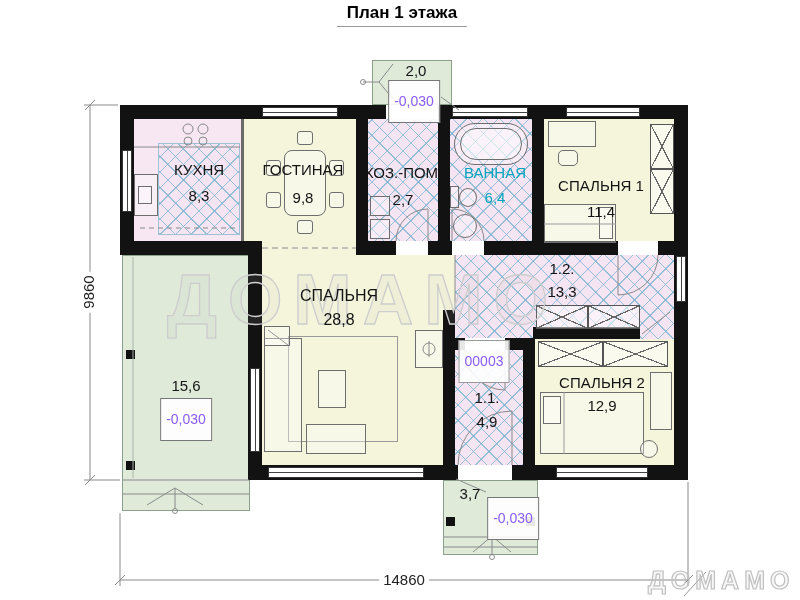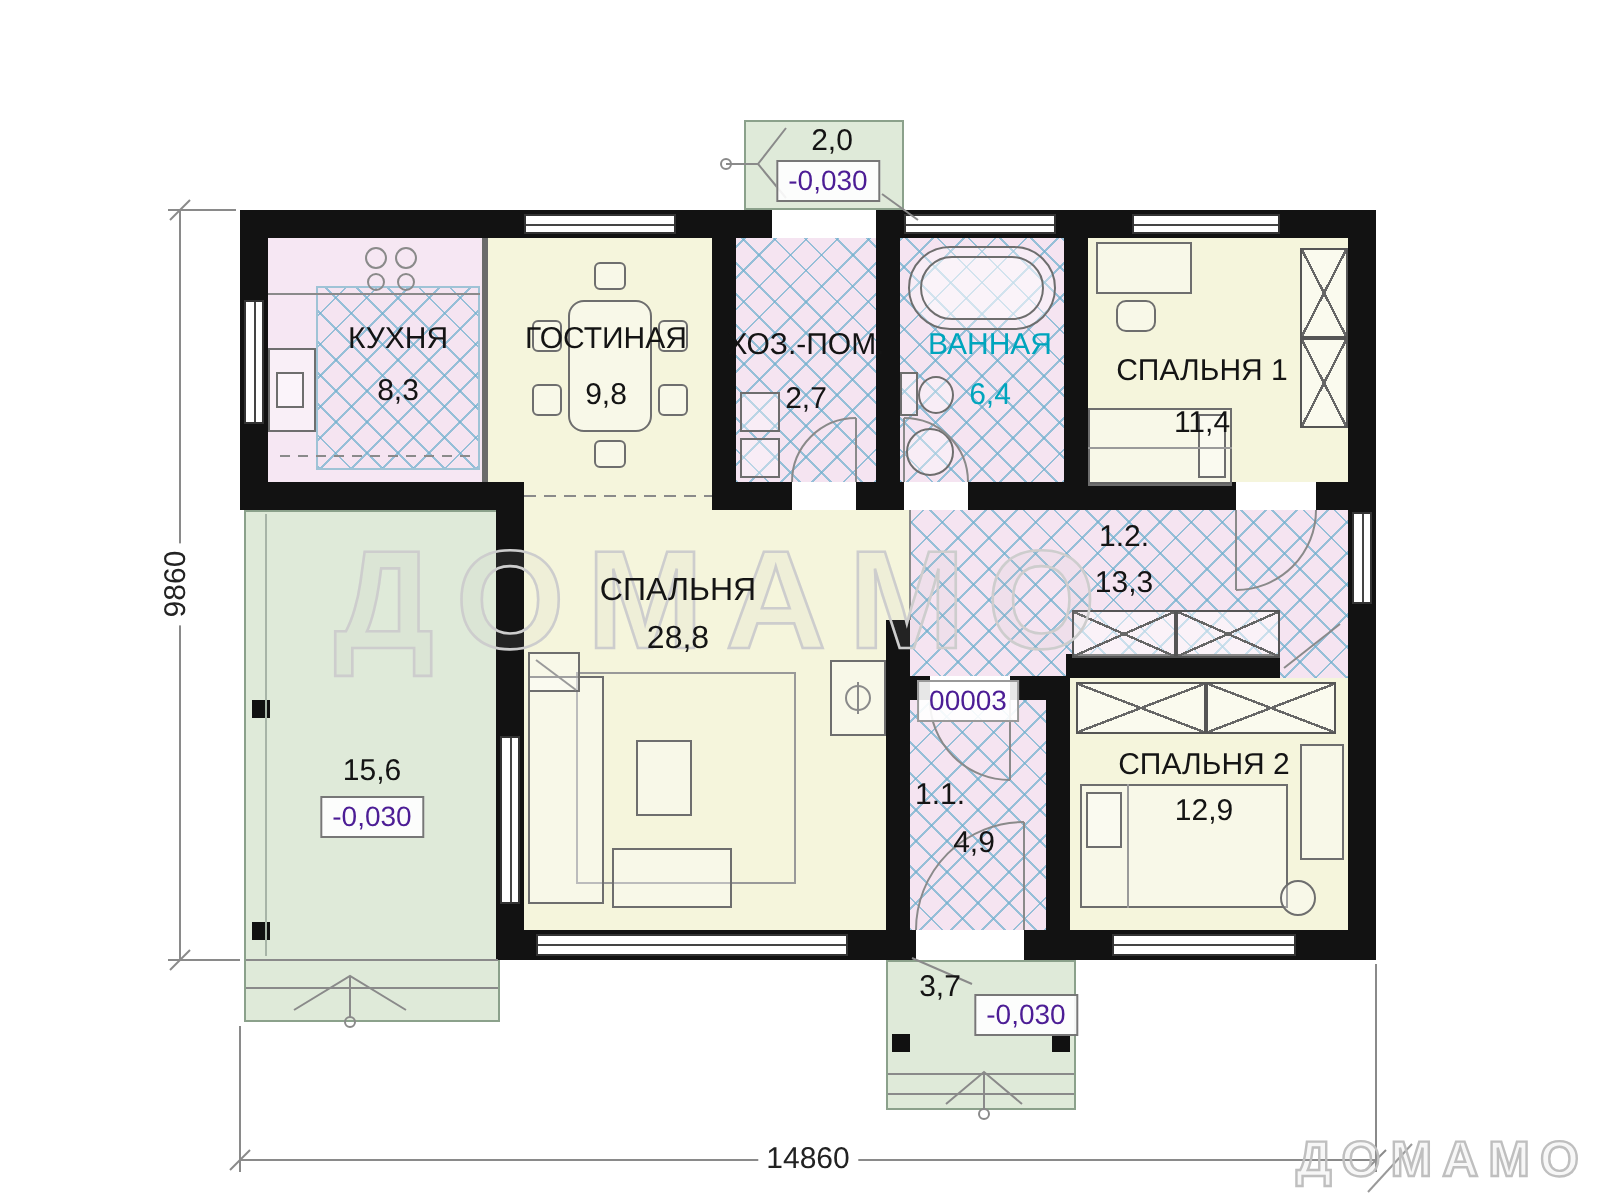--- a/index.html
+++ b/index.html
@@ -27,33 +27,34 @@
       linear-gradient(to bottom right,transparent calc(50% - .6px),#666 calc(50% - .6px) calc(50% + .6px),transparent calc(50% + .6px))}
   .post{position:absolute;width:9px;height:9px;background:#111;z-index:4}
   svg.lines{position:absolute;left:0;top:0;z-index:5;pointer-events:none}
   .wm{position:absolute;left:363px;top:300px;transform:translate(-50%,-50%);
      font-size:70px;font-weight:bold;letter-spacing:11px;white-space:nowrap;
      color:rgba(190,190,190,.10);-webkit-text-stroke:1.3px #cdcdcd;z-index:6}
   .brand{position:absolute;left:648px;top:566px;font-size:25px;font-weight:bold;letter-spacing:5px;
      white-space:nowrap;color:rgba(190,190,190,.12);-webkit-text-stroke:1.2px #bfbfbf;z-index:6}
   .lbl{position:absolute;transform:translateX(-50%);font-size:15px;line-height:1;color:#141414;white-space:nowrap;z-index:7}
   .teal{color:#00a5bd}
-  .lvl{position:absolute;transform:translateX(-50%);font-size:14px;line-height:1.2;color:#4c1d95;
-     border:1px solid #777;background:rgba(255,255,255,.9);padding:1px 5px;white-space:nowrap;z-index:7}
+  .lvl{position:absolute;transform:translateX(-50%);font-size:14px;line-height:1.2;color:#8b5cf6;
+     border:1px solid #777;background:rgba(255,255,255,.9);padding:12px 5px;white-space:nowrap;z-index:7}
   .dim{position:absolute;font-size:15px;color:#222;background:#fff;padding:0 4px;white-space:nowrap;z-index:7}
   #dim-h{left:404px;top:571px;transform:translateX(-50%)}
   #dim-v{left:88px;top:292px;transform:translate(-50%,-50%) rotate(-90deg)}
   .title{position:absolute;left:402px;top:3px;transform:translateX(-50%);font-size:17px;font-weight:bold;
      color:#000;border-bottom:1px solid #999;padding:0 10px 3px;white-space:nowrap;z-index:8}
 </style>
 </head>
 <body>
 
 <div id="plan">
 
+  <div class="title">План 1 этажа</div>
 
   <div class="green" style="left:372px;top:60px;width:80px;height:45px"></div>
   <div class="green" style="left:122px;top:255px;width:128px;height:256px"></div>
   <div class="green" style="left:443px;top:480px;width:95px;height:75px"></div>
 
   <div class="wetplain" style="left:134px;top:119px;width:108px;height:122px"></div>
   <div class="wet hatchedge" style="left:158px;top:143px;width:82px;height:92px"></div>
   <div class="dry" style="left:244px;top:119px;width:112px;height:122px"></div>
   <div class="wet" style="left:368px;top:119px;width:70px;height:122px"></div>
   <div class="wet" style="left:450px;top:119px;width:82px;height:122px"></div>
@@ -222,21 +223,21 @@
   <div class="lbl" style="left:403px;top:165px">ХОЗ.-ПОМ.</div>
   <div class="lbl" style="left:403px;top:192px">2,7</div>
   <div class="lbl teal" style="left:495px;top:165px">ВАННАЯ</div>
   <div class="lbl teal" style="left:495px;top:190px">6,4</div>
   <div class="lbl" style="left:601px;top:178px">СПАЛЬНЯ 1</div>
   <div class="lbl" style="left:601px;top:204px">11,4</div>
   <div class="lbl" style="left:339px;top:288px;font-size:16px">СПАЛЬНЯ</div>
   <div class="lbl" style="left:339px;top:312px;font-size:16px">28,8</div>
   <div class="lbl" style="left:562px;top:261px">1.2.</div>
   <div class="lbl" style="left:562px;top:284px">13,3</div>
-  <div class="lbl" style="left:470px;top:390px">1.1.</div>
+  <div class="lbl" style="left:487px;top:390px">1.1.</div>
   <div class="lbl" style="left:487px;top:414px">4,9</div>
   <div class="lbl" style="left:602px;top:375px">СПАЛЬНЯ 2</div>
   <div class="lbl" style="left:602px;top:398px">12,9</div>
 
   <div class="lbl" style="left:186px;top:378px">15,6</div>
   <div class="lvl" style="left:186px;top:398px">-0,030</div>
   <div class="lbl" style="left:416px;top:63px">2,0</div>
   <div class="lvl" style="left:414px;top:80px">-0,030</div>
   <div class="lbl" style="left:470px;top:486px">3,7</div>
   <div class="lvl" style="left:513px;top:497px">-0,030</div>

